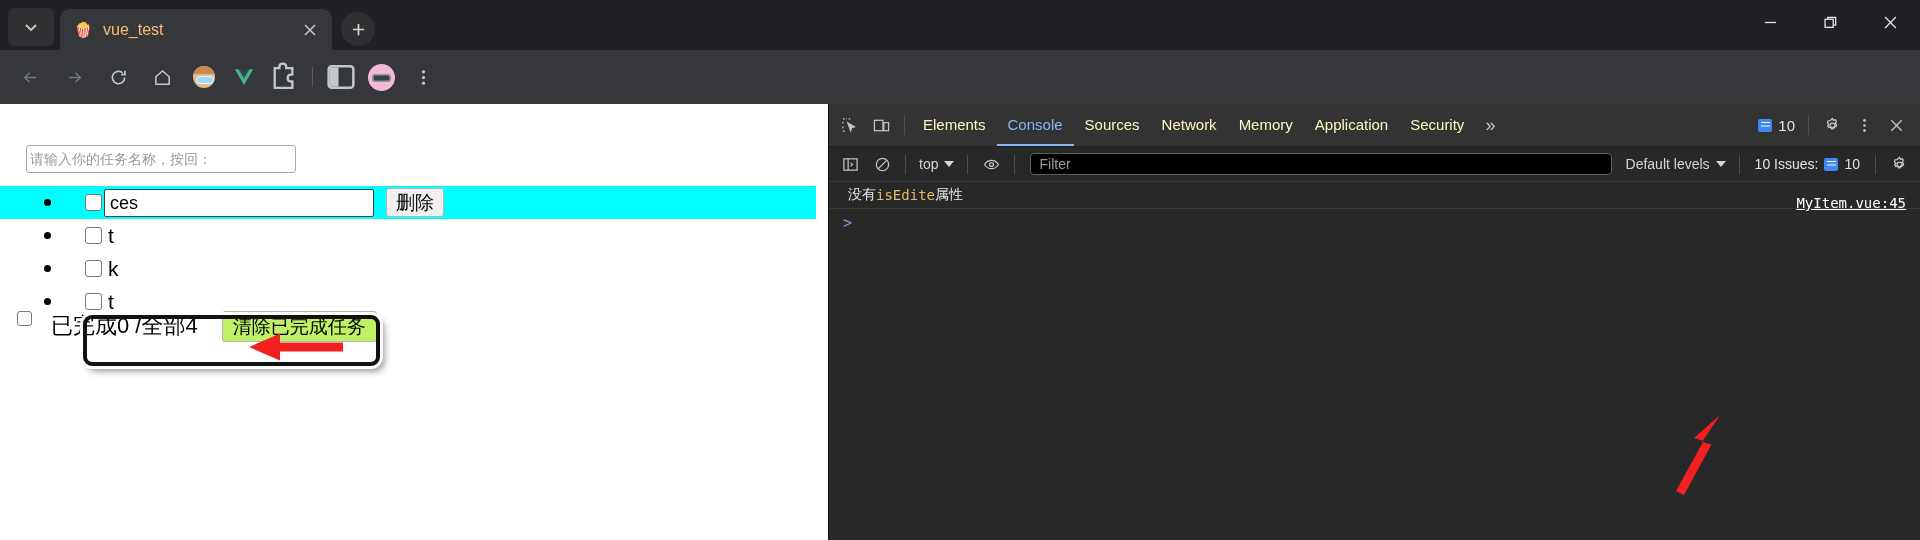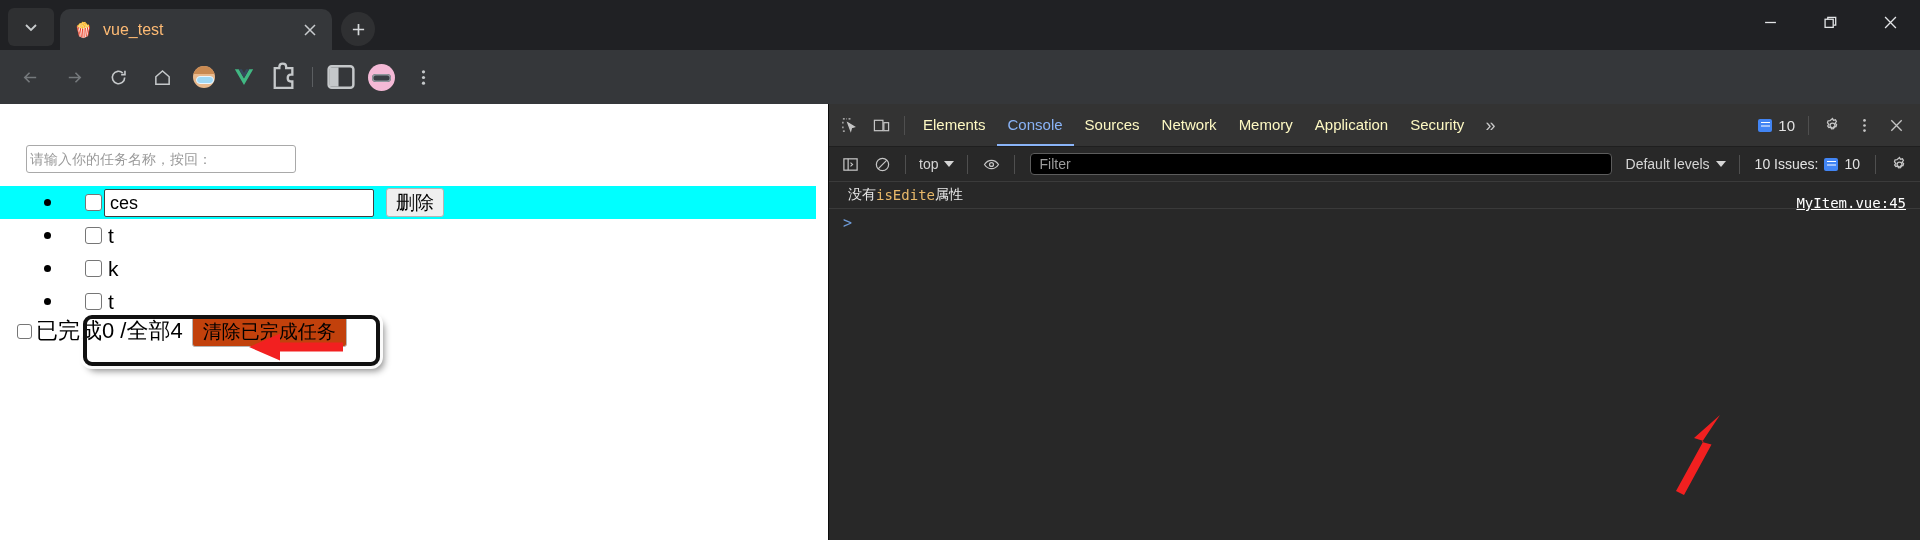--- a/index.html
+++ b/index.html
@@ -148,29 +148,29 @@
   }
   .del-btn {
     position:absolute; left:386px; top:2px; height:29px; padding:0 9px;
     background:#efefef; border:1px solid #b5b5b5; border-radius:3px;
     font-family:"Liberation Sans", sans-serif; font-size:19px; color:#000;
     line-height:27px;
   }
 
   .footer {
     position:absolute; left:0; top:207px; width:668px; height:40px;
-    display:flex; align-items:center; padding-left:17px; gap:4px;
+    display:flex; padding-left:17px; gap:19px;
   }
   .footer .fcb {
     width:15px; height:15px; border:1px solid #767676; border-radius:3px;
     background:#fff; flex:none;
   }
   .footer .fstat { font-size:22px; color:#000; white-space:nowrap; }
   .clear-btn {
-    height:31px; padding:0 10px; background:#c2410c;
+    height:31px; padding:0 10px; background:#bef264;
     border:1px solid #b5b5b5; border-radius:3px;
     font-family:"Liberation Sans", sans-serif; font-size:19px; color:#000;
     line-height:29px; margin-left:5px;
   }
 
   
   .ann-box {
     position:absolute; left:83px; top:211px; width:297px; height:51px;
     border:4px solid #111; border-radius:9px; background:transparent;
     box-shadow:0 0 0 3px rgba(255,255,255,0.95), 4px 5px 7px rgba(0,0,0,0.45);

